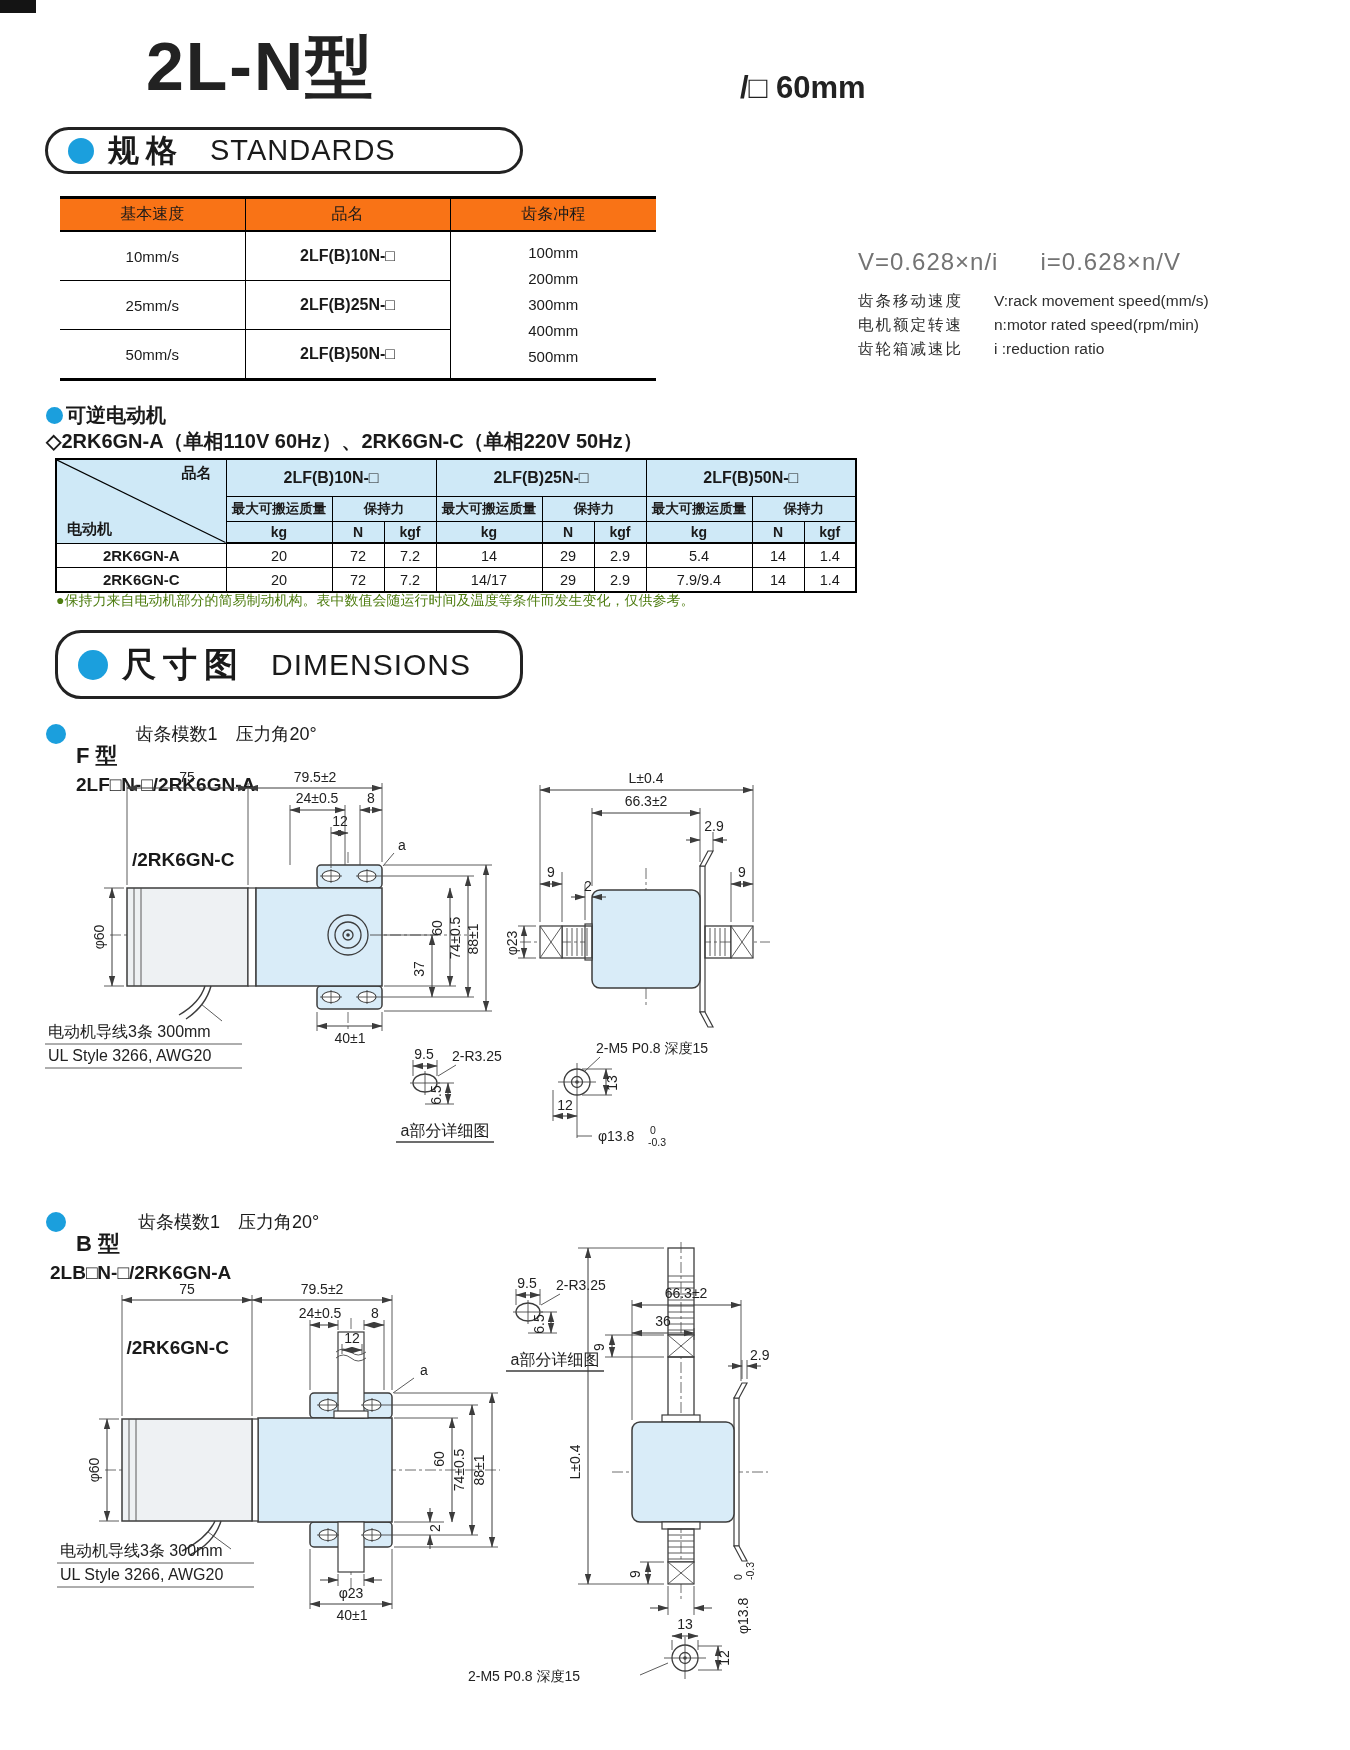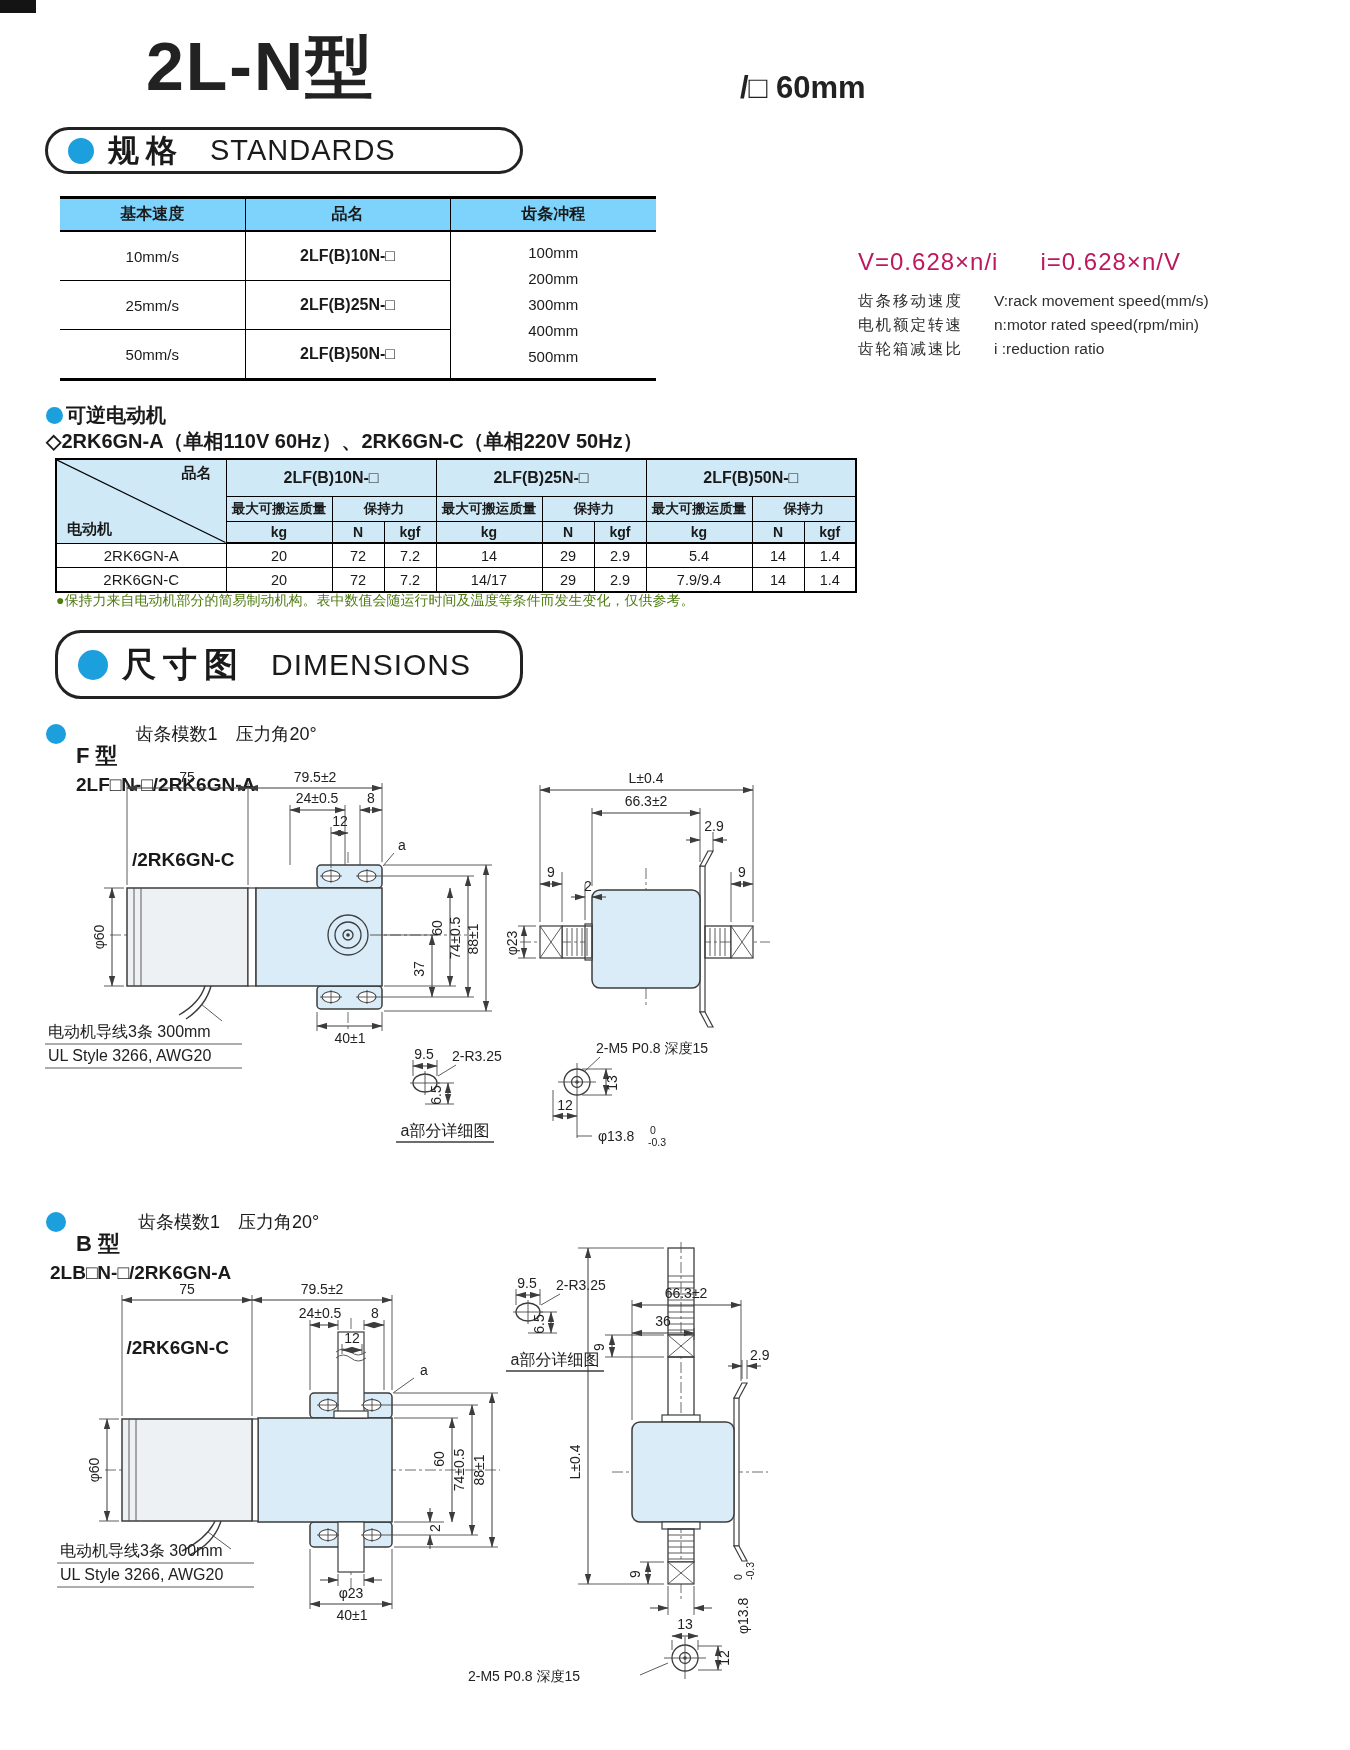--- a/index.html
+++ b/index.html
@@ -8,45 +8,45 @@
   .abs{position:absolute;}
   .corner-mark{left:0;top:0;width:36px;height:13px;background:#141414;}
   .title{left:146px;top:22px;font-size:68px;font-weight:bold;letter-spacing:2px;color:#222;}
   .frame{left:740px;top:70px;font-size:31px;font-weight:bold;color:#222;}
   .pill{border:3px solid #222;border-radius:26px;display:flex;align-items:center;background:#fff;padding:15px 20px;box-sizing:border-box;}
   .dot{border-radius:50%;background:#1b9fdd;flex:0 0 auto;}
   .pill-cn{font-weight:bold;letter-spacing:7px;margin-left:14px;}
   .pill-en{letter-spacing:1px;margin-left:26px;}
   
   .t1{position:absolute;left:60px;top:196px;width:596px;border-collapse:collapse;text-align:center;table-layout:fixed;}
-  .t1 th{background:#7dd3fc;border-top:3px solid #000;border-bottom:2px solid #000;font-size:16px;font-weight:bold;padding:5px 9px;}
+  .t1 th{background:#f97316;border-top:3px solid #000;border-bottom:2px solid #000;font-size:16px;font-weight:normal;padding:5px 9px;}
   .t1 .vb{border-left:1.5px solid #000;border-right:1.5px solid #000;}
   .t1 td{font-size:15px;height:46px;}
   .t1 td.model{font-weight:bold;font-size:16px;}
   .t1 tr.sep td.c12{border-bottom:1.5px solid #000;}
   .t1 tr:last-child td{border-bottom:3px solid #000;}
   .t1 td.strokes{font-size:15px;line-height:26px;border-bottom:3px solid #000;}
   
-  .formula{font-size:24px;color:#be185d;letter-spacing:1px;white-space:nowrap;}
+  .formula{font-size:24px;color:#737373;letter-spacing:1px;white-space:nowrap;}
   .fdefs{margin-top:13px;font-size:15.5px;line-height:24px;color:#2e2e2e;white-space:nowrap;}
   .fdefs .cn{display:inline-block;width:136px;letter-spacing:2px;}
   
   .mhead{font-size:20px;font-weight:bold;display:flex;align-items:center;}
   .mdot{width:17px;height:17px;border-radius:50%;background:#1b9fdd;margin-right:3px;}
   .msub{font-size:20px;font-weight:bold;}
   
   .t2{position:absolute;left:55px;top:458px;width:800px;border-collapse:collapse;text-align:center;table-layout:fixed;}
   .t2 th,.t2 td{border:1px solid #000;padding:0;}
   .t2{border:2px solid #000;}
   .t2 .hd{background:#cfe9f7;}
   .t2 tr.h1 th{font-size:16px;font-weight:bold;height:36px;}
   .t2 tr.h2 th{font-size:13.5px;font-weight:bold;height:24px;}
   .t2 tr.h3 th{font-size:14px;font-weight:bold;height:20px;border-bottom:2px solid #000;}
   .t2 tr.data td{font-size:14.5px;height:23px;border-bottom:1.5px solid #000;}
-  .t2 tr.data td.nm{font-weight:normal;font-size:15px;}
+  .t2 tr.data td.nm{font-weight:bold;font-size:15px;}
   .t2 .corner{position:relative;background:#cfe9f7;}
   .t2 .corner .tr{position:absolute;top:4px;right:14px;font-size:15px;font-weight:bold;}
   .t2 .corner .bl{position:absolute;bottom:4px;left:10px;font-size:15px;font-weight:bold;}
   .note{font-size:14px;color:#4d7c0f;white-space:nowrap;}
   
   .type-row{display:flex;align-items:center;}
   .tbullet{width:20px;height:20px;border-radius:50%;background:#1b9fdd;margin-right:10px;}
   .tlabel{font-size:22px;font-weight:bold;margin-right:18px;margin-top:44px;}
   .tspec{font-size:18px;}
   .models{font-size:19px;font-weight:bold;line-height:25px;white-space:pre;}

